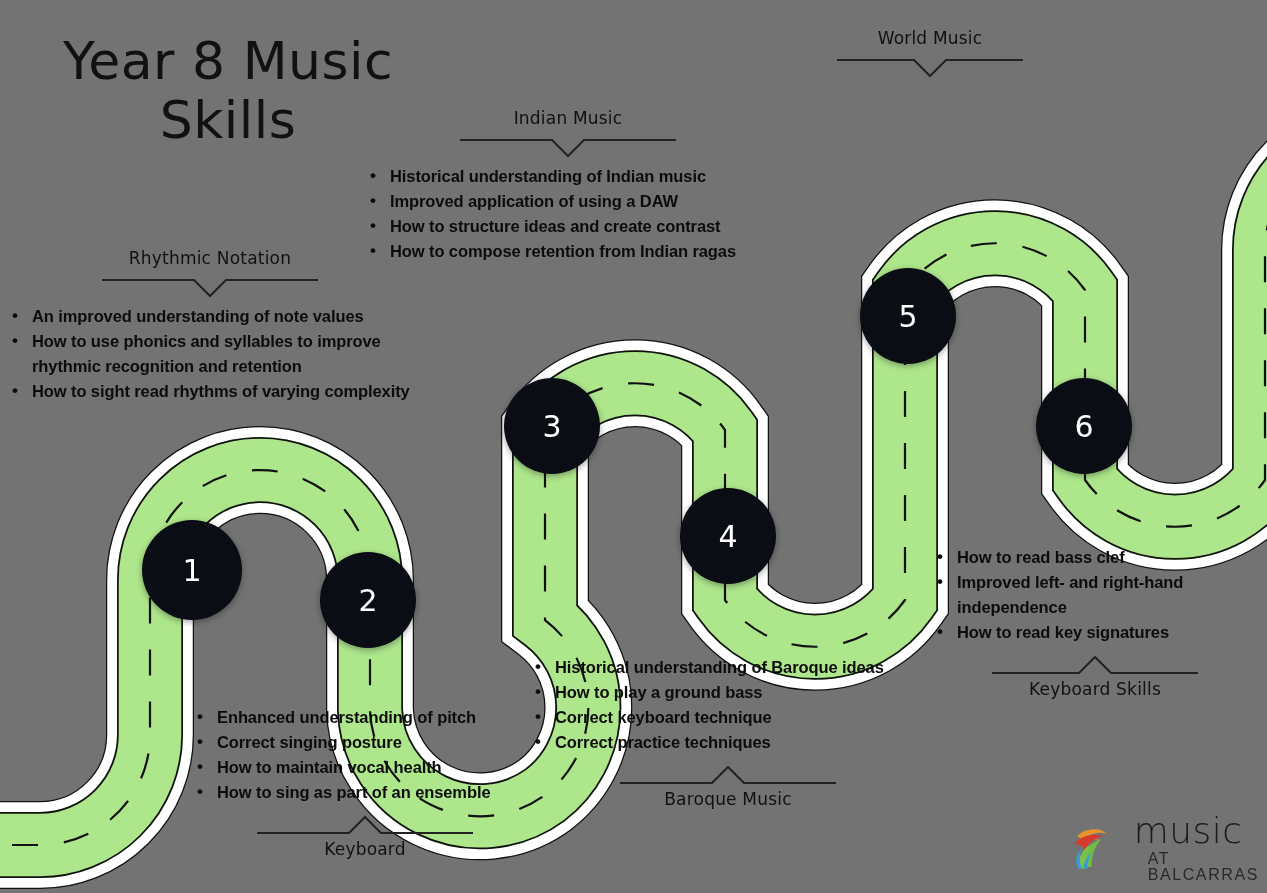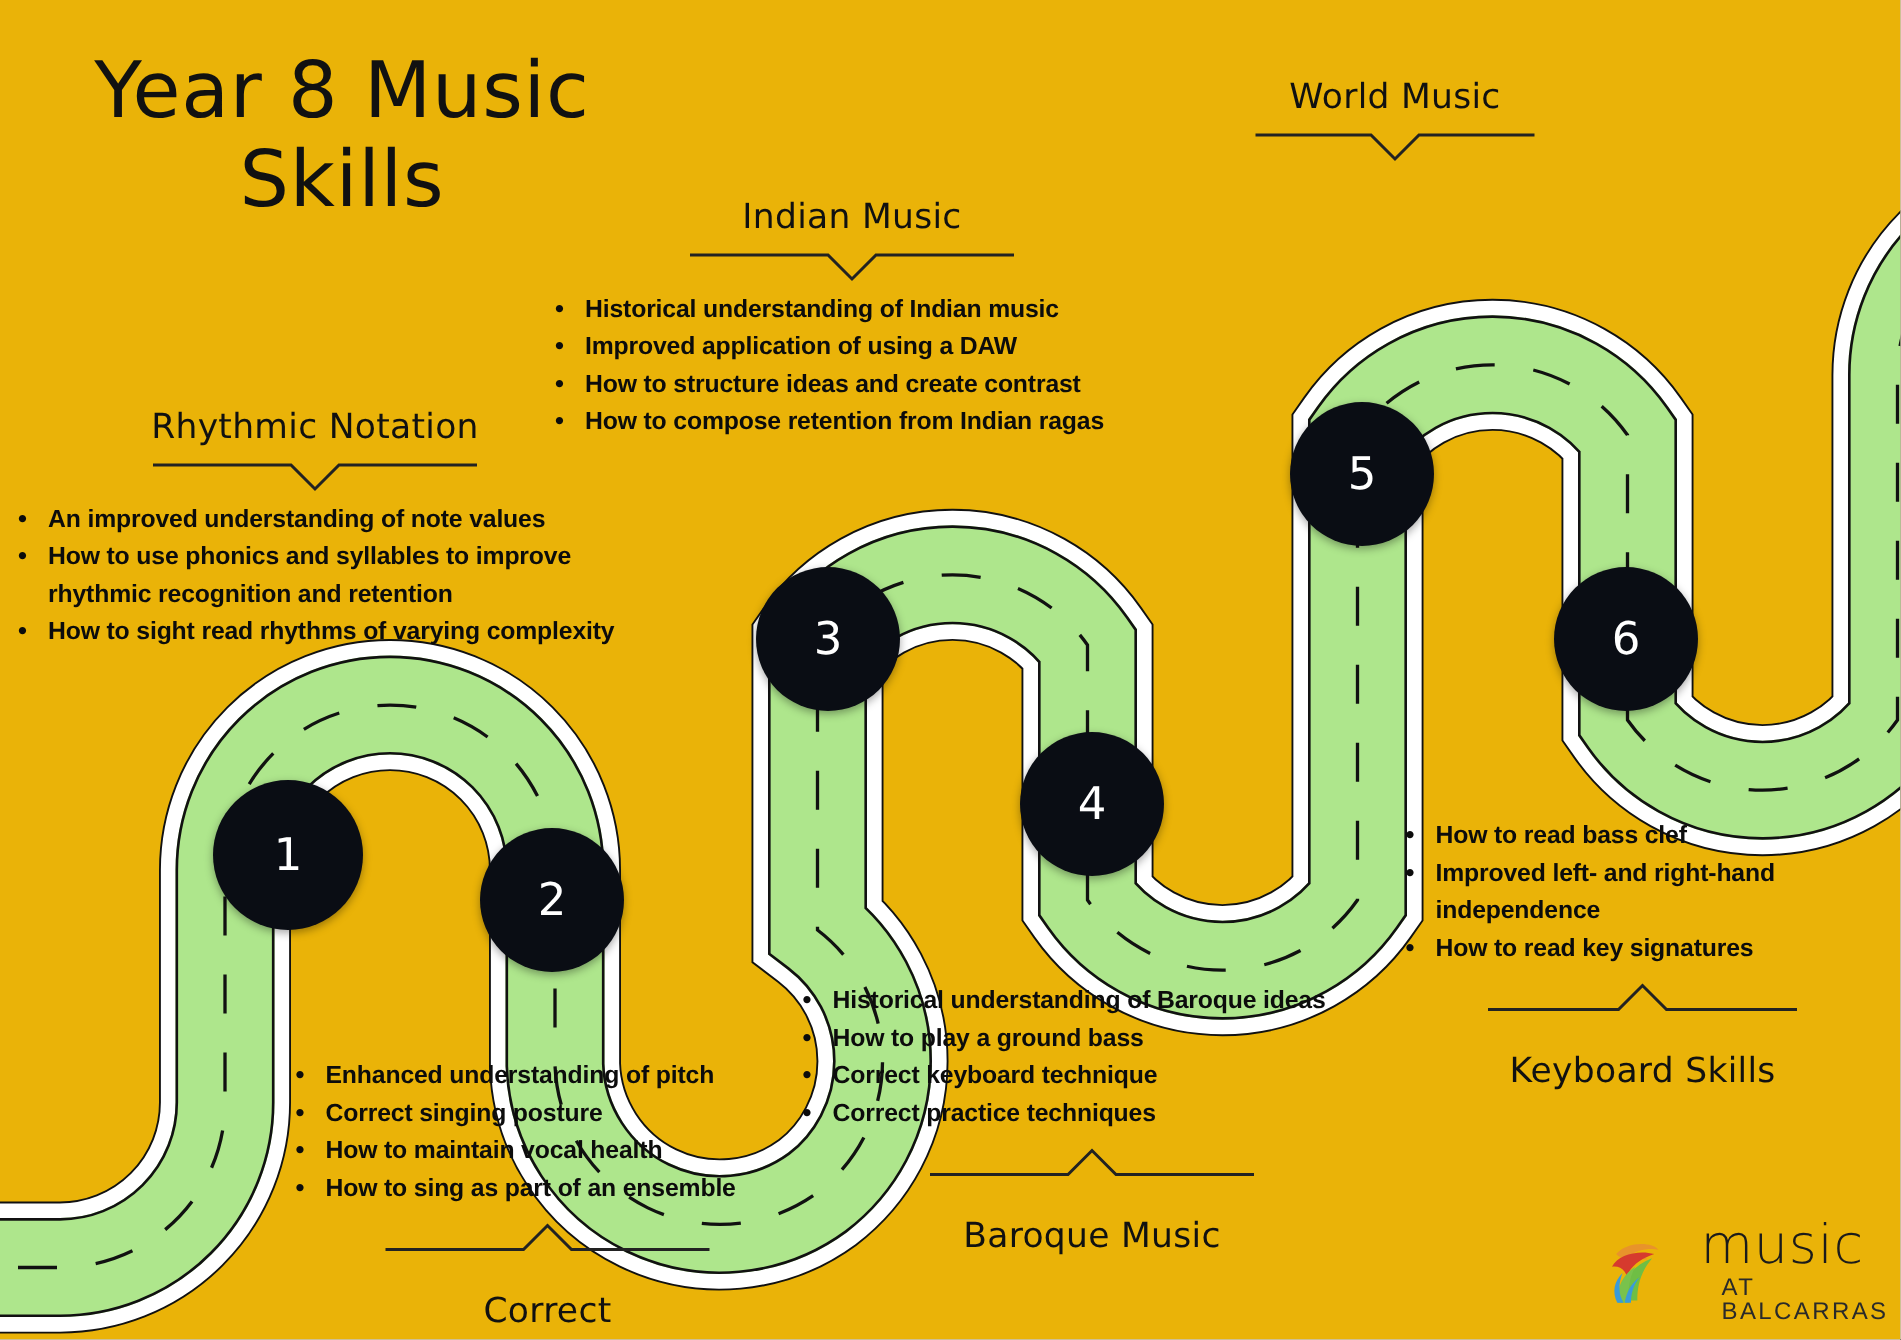--- a/index.html
+++ b/index.html
@@ -4,21 +4,21 @@
 <style>
   html, body {
     margin: 0;
     padding: 0;
     background: #ffffff;
   }
   #page {
     position: relative;
     width: 1267px;
     height: 893px;
-    background: #eab308;
+    background: #737373;
     overflow: hidden;
     font-family: "Liberation Sans", sans-serif;
     color: #111111;
   }
   #road-layer {
     position: absolute;
     left: 0; top: 0;
     width: 1267px;
     height: 893px;
     pointer-events: none;
@@ -33,28 +33,27 @@
     font-weight: 400;
     line-height: 1.14;
     letter-spacing: 0.5px;
     color: #111;
     font-family: "DejaVu Sans", sans-serif;
   }
   .section {
     position: absolute;
   }
   .sec-title {
-    font-size: 23px;
+    font-size: 17px;
     font-weight: 400;
     letter-spacing: 0.2px;
     color: #111;
     text-align: center;
     font-family: "DejaVu Sans", sans-serif;
     white-space: nowrap;
-    margin-top: 24px;
   }
   .divider {
     display: block;
     margin: 4px auto 6px auto;
   }
   .divider.up { margin: 6px auto 2px auto; }
   .bullets {
     list-style: none;
     margin: 0;
     padding: 0;
@@ -201,21 +200,21 @@
   <div class="section" style="left:195px; top:705px; width:340px;">
     <ul class="bullets">
       <li>Enhanced understanding of pitch</li>
       <li>Correct singing posture</li>
       <li>How to maintain vocal health</li>
       <li>How to sing as part of an ensemble</li>
     </ul>
     <svg class="divider up" width="220" height="26" viewBox="0 0 220 26">
       <path d="M2 22 H94 L110 6 L126 22 H218" fill="none" stroke="#222" stroke-width="2"></path>
     </svg>
-    <div class="sec-title">Correct</div>
+    <div class="sec-title">Keyboard</div>
   </div>
 
   <div class="section" style="left:368px; top:108px; width:400px;">
     <div class="sec-title">Indian Music</div>
     <svg class="divider" width="220" height="26" viewBox="0 0 220 26">
       <path d="M2 8 H94 L110 24 L126 8 H218" fill="none" stroke="#222" stroke-width="2"></path>
     </svg>
     <ul class="bullets">
       <li>Historical understanding of Indian music</li>
       <li>Improved application of using a DAW</li>

